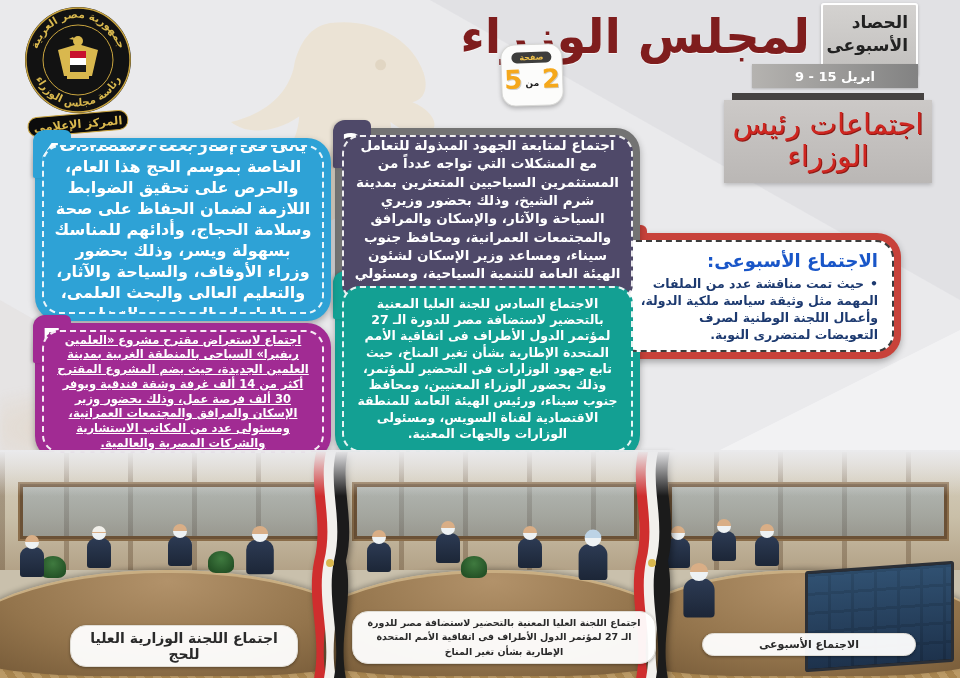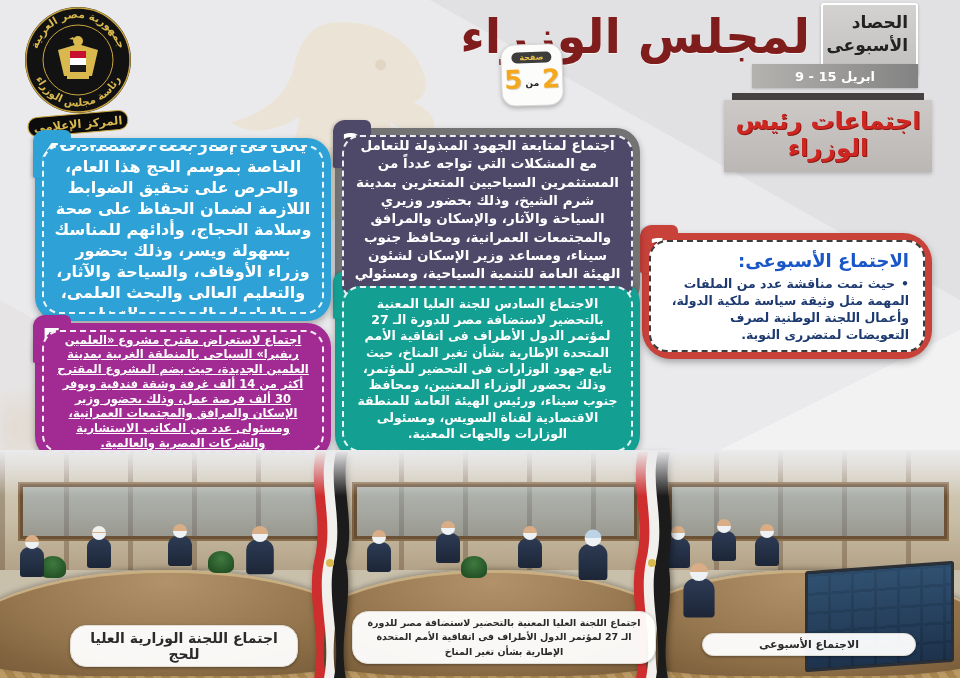--- a/index.html
+++ b/index.html
@@ -14,40 +14,40 @@
   .bg-poly.p4{left:700px;top:330px;width:260px;height:130px;background:#f3f3f4;clip-path:polygon(0 100%,100% 0,100% 100%);opacity:.9;}
   .bg-warm{position:absolute;left:0;top:380px;width:330px;height:80px;background:radial-gradient(ellipse at 40% 60%,rgba(214,178,128,.35),rgba(214,178,128,0) 70%);filter:blur(3px);}
   .eagle-mark{position:absolute;left:165px;top:8px;width:330px;height:250px;opacity:.8;}
 
   
   .title-box{position:absolute;right:42px;top:3px;width:97px;height:73px;background:linear-gradient(#d4d2d0,#c1bfbd);border:2px solid #fff;border-radius:3px;box-shadow:0 1px 3px rgba(0,0,0,.25);color:#222;font-weight:bold;font-size:17px;line-height:1.35;text-align:right;padding:6px 8px 0 0;box-sizing:border-box;}
   .main-title{position:absolute;right:150px;top:8px;font-size:48px;font-weight:bold;color:#7f1d1d;white-space:nowrap;text-shadow:0 1px 0 rgba(255,255,255,.6);}
   .date-bar{position:absolute;right:42px;top:64px;width:166px;height:24px;background:linear-gradient(to left,#828282,#b5b3b0);color:#fff;font-size:13px;font-weight:bold;display:flex;align-items:center;justify-content:center;direction:ltr;box-shadow:0 1px 2px rgba(0,0,0,.2);}
   .section-badge{position:absolute;right:28px;top:100px;width:196px;background:linear-gradient(#ccc9c7,#bab7b5);padding:8px 6px 10px;text-align:center;box-shadow:0 2px 4px rgba(0,0,0,.2);}
   .section-badge::before{content:"";position:absolute;top:-7px;left:8px;right:8px;height:7px;background:#454241;}
-  .section-badge .txt{color:#ce2721;font-size:24px;font-weight:bold;line-height:1.12;text-shadow:1px 1px 0 #8e1813,0 0 1px rgba(255,255,255,.4);}
+  .section-badge .txt{color:#ce2721;font-size:29px;font-weight:normal;line-height:1.12;text-shadow:1px 1px 0 #8e1813,0 0 1px rgba(255,255,255,.4);}
 
   
   .page-badge{position:absolute;left:501px;top:44px;width:60px;height:60px;background:#fcfcfb;border:1px solid #d8d8d6;border-radius:14px;box-shadow:0 2px 4px rgba(0,0,0,.25);transform:rotate(-2deg);text-align:center;}
   .page-badge .pill{display:inline-block;margin-top:3px;background:#3d3d3c;color:#f0c24a;font-size:8px;font-weight:bold;border-radius:8px;padding:1px 8px;}
   .page-badge .nums{display:flex;direction:rtl;align-items:flex-end;justify-content:center;gap:3px;margin-top:2px;}
   .page-badge .n{color:#f5a81c;font-size:26px;font-weight:bold;line-height:1;text-shadow:1px 1px 0 rgba(0,0,0,.18),0 0 2px #fff;}
   .page-badge .of{color:#222;font-size:9px;font-weight:bold;padding-bottom:4px;}
 
   
   .logo{position:absolute;left:20px;top:4px;width:116px;height:134px;}
 
   
   .card{position:absolute;border-radius:24px;box-shadow:0 3px 7px rgba(0,0,0,.3);padding:7px;box-sizing:border-box;}
   .card-inner{width:100%;height:100%;border:2px dashed rgba(255,255,255,.9);border-radius:18px;box-sizing:border-box;color:#fff;font-weight:bold;text-align:center;display:flex;align-items:center;justify-content:center;padding:6px 10px;overflow:hidden;}
   .card-inner .body{width:100%;line-height:1.36;}
   .card-num{position:absolute;top:-8px;right:auto;left:-2px;width:38px;height:48px;border-radius:12px 6px 4px 2px;color:#fff;font-size:30px;font-weight:bold;display:flex;align-items:center;justify-content:center;text-shadow:2px 2px 2px rgba(0,0,0,.35);box-shadow:-2px 0 3px rgba(0,0,0,.15);}
   .card-inner{position:relative;z-index:1;}
 
-  .card.c1{left:642px;top:233px;width:290px;height:126px;border-radius:29px;}
+  .card.c1{left:611px;top:233px;width:290px;height:126px;}
   .card.c1 .card-inner{border-color:#3c3c3c;color:#1d3a70;align-items:flex-start;flex-direction:column;text-align:right;padding:8px 14px;}
   .card.c1 .ttl{color:#1956c8;font-size:18px;font-weight:bold;margin:0 0 4px;width:100%;}
   .card.c1 .body{font-size:12.5px;}
   .card.c1 .bullet{float:right;margin-left:6px;}
   .card.c2{right:auto;left:335px;top:112px;width:305px;height:181px;}
   .card.c2 .body{font-size:13.5px;}
   .card.c3{left:335px;top:279px;width:305px;height:180px;}
   .card.c3 .body{font-size:12.5px;line-height:1.3;}
   .card.c4{left:35px;top:138px;width:296px;height:183px;}
   .card.c4 .body{font-size:16px;line-height:1.32;}

